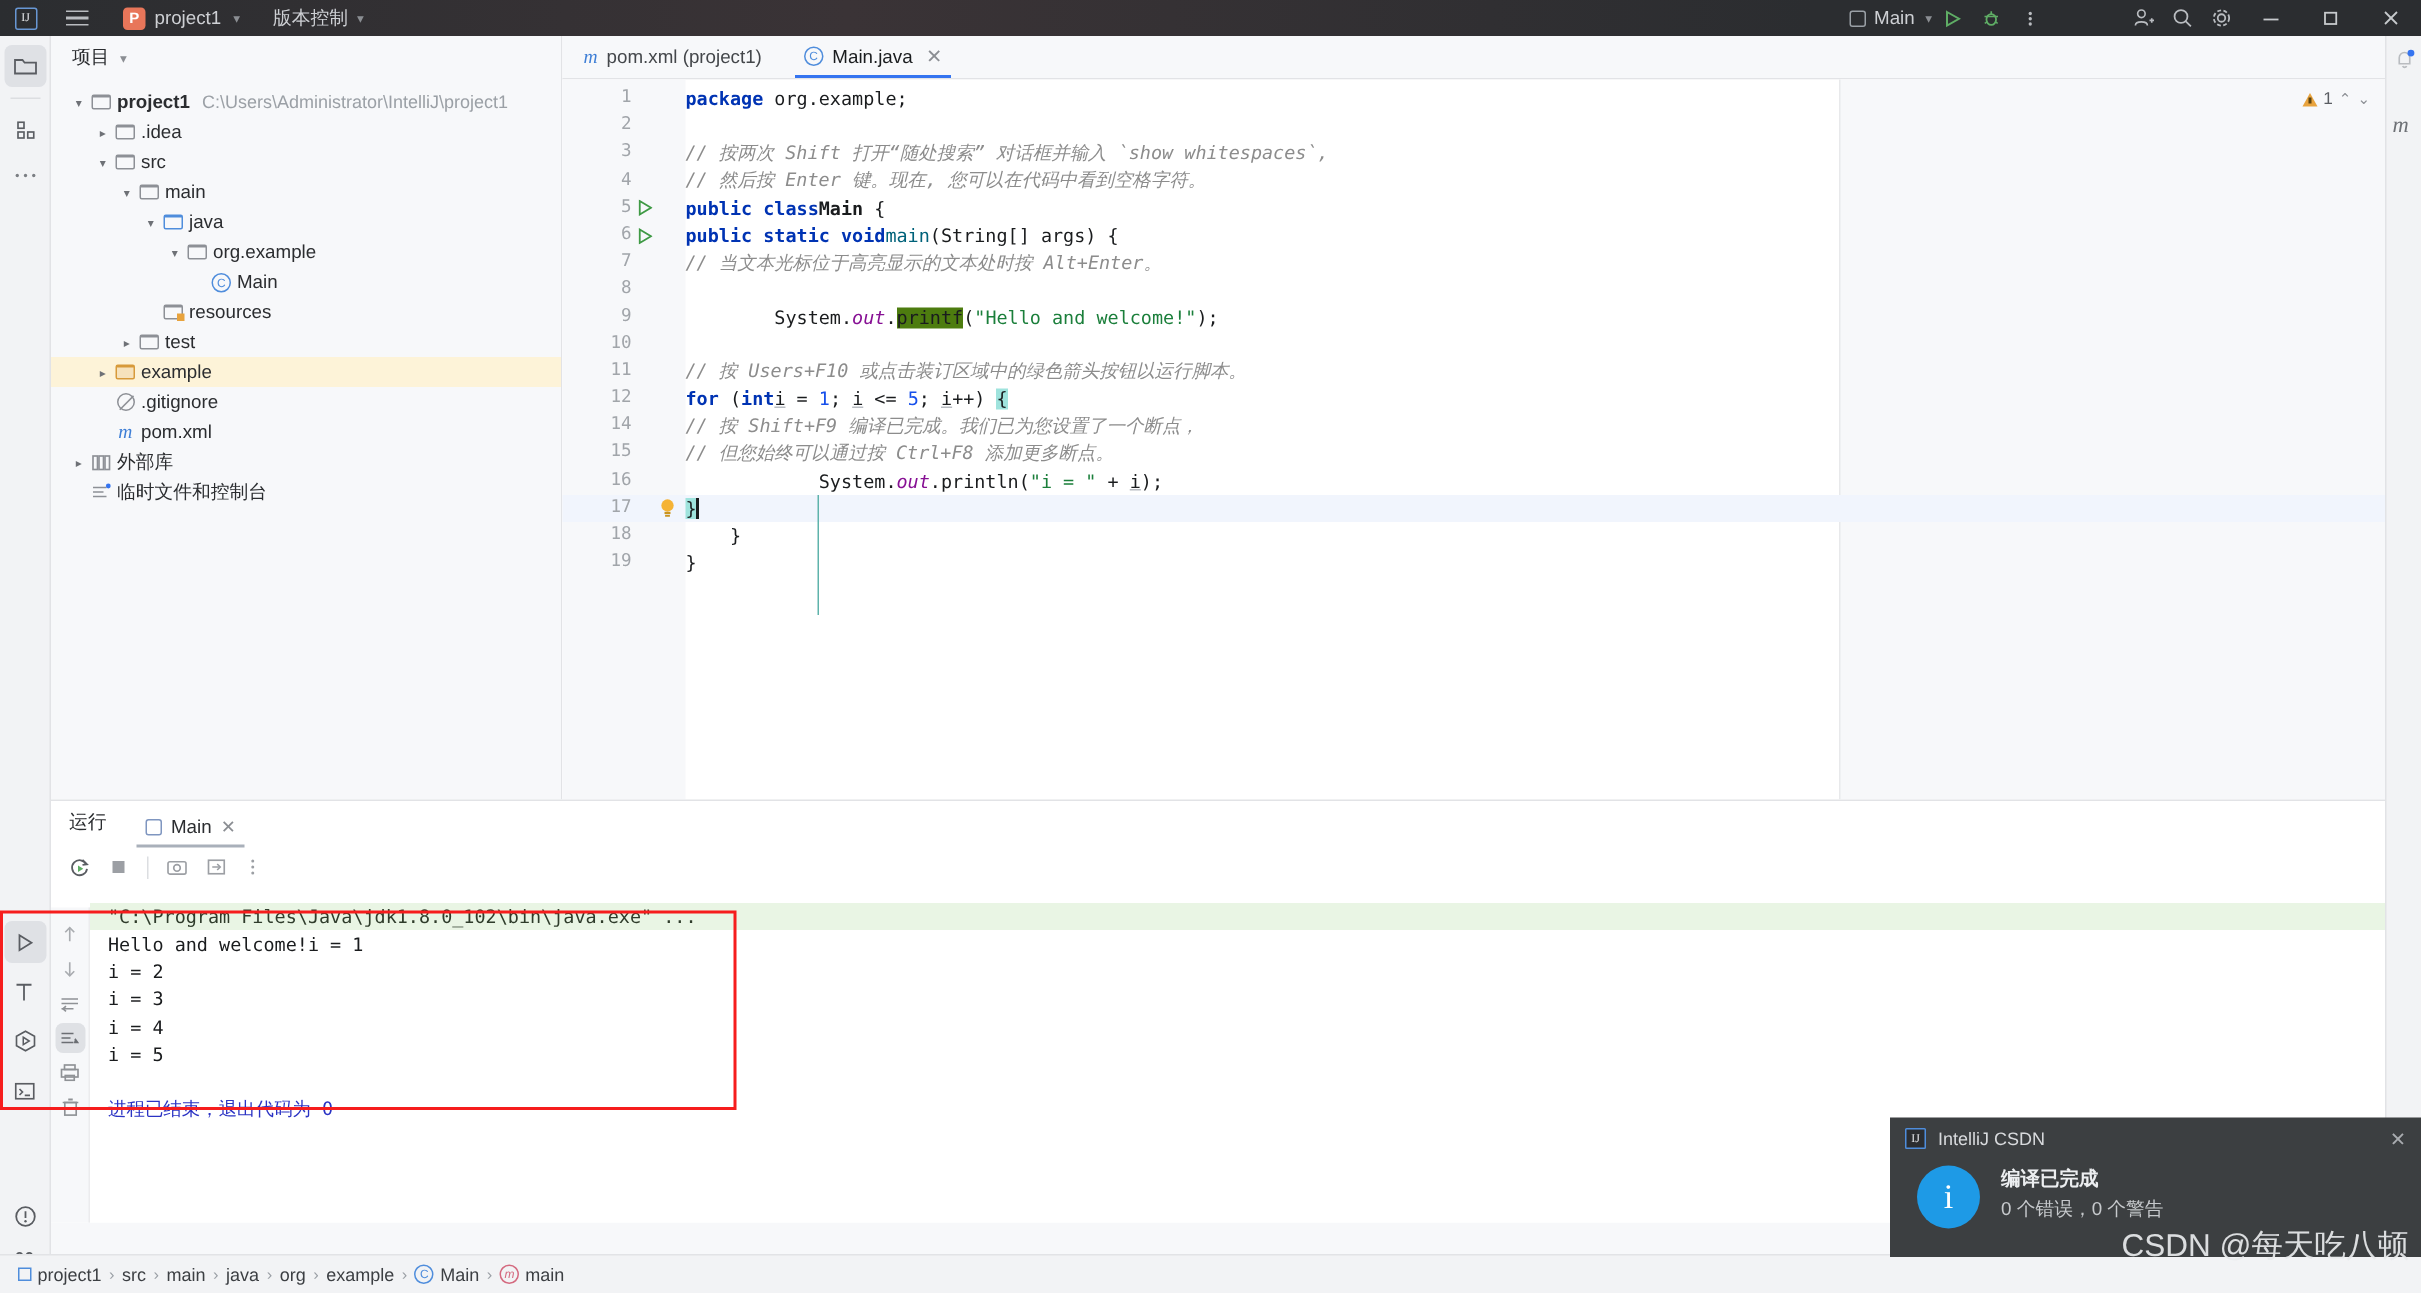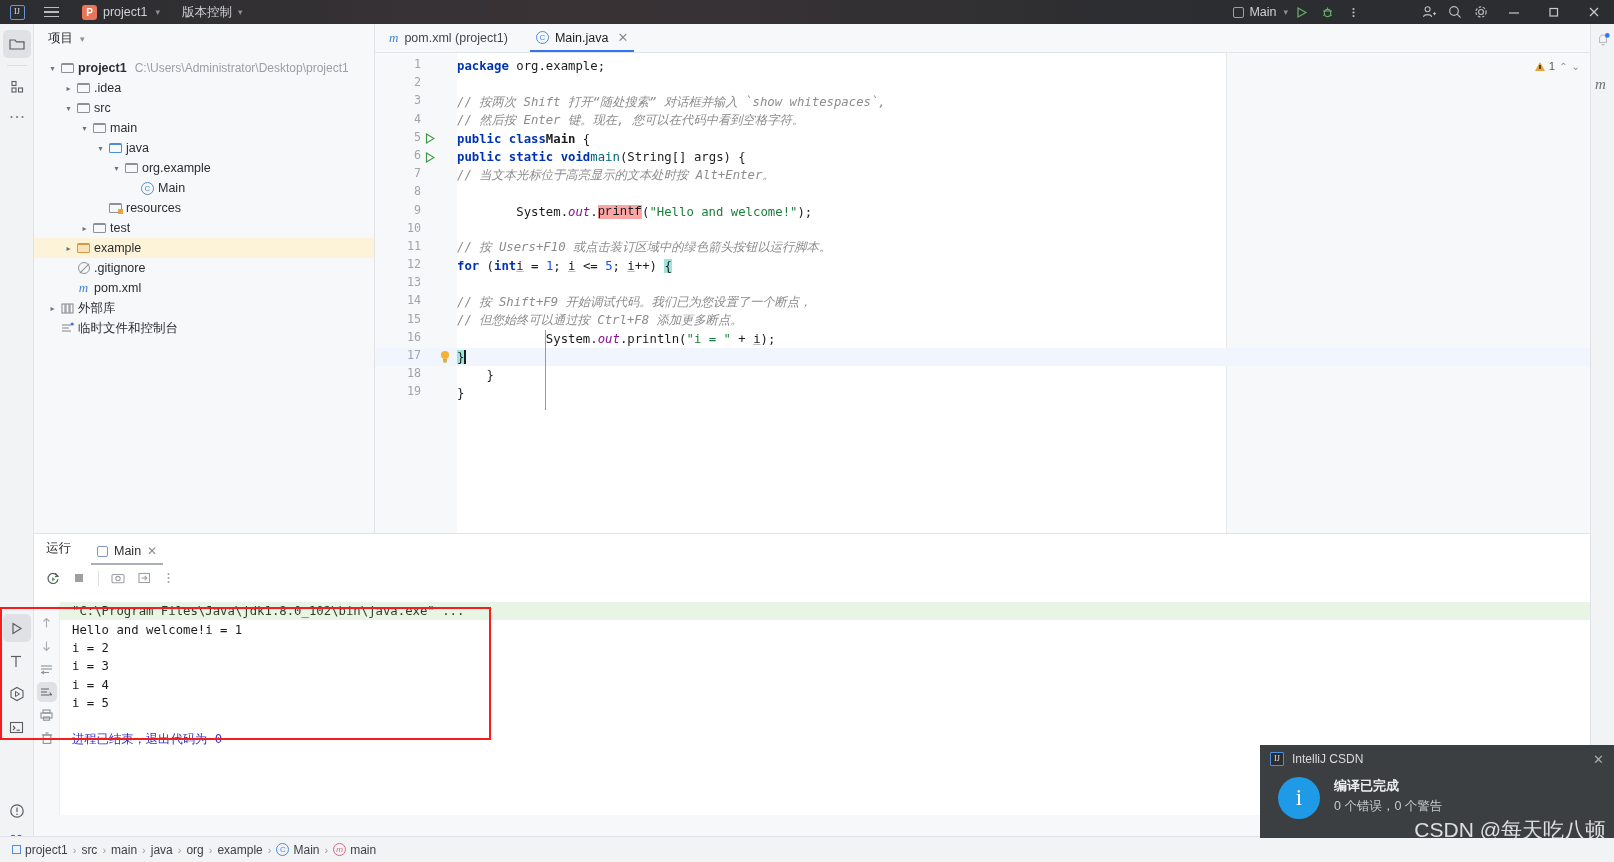--- a/index.html
+++ b/index.html
@@ -102,21 +102,21 @@
   .row { position:relative; height:18.2px; }
   .row.cur { background:#f1f5fd; }
   .codetext { position:absolute; left:82px; top:0; height:18.2px; display:flex; align-items:center;
               font-family:"DejaVu Sans Mono","Liberation Mono",monospace; font-size:12.3px; white-space:pre; color:#1a1c1e; }
   .kw { color:#0033b3; font-weight:600; }
   .cmt { color:#8c8c8c; font-style:italic; }
   .str { color:#1b7f3b; }
   .num { color:#1750eb; }
   .fld { color:#871094; font-style:italic; }
   .mth { color:#1a1c1e; }
-  .hl-y { background:#fca5a5;font-family:Liberation Mono, monospace; }
+  .hl-y { background:#4d7c0f; }
   .hl-c { background:#9fe3dd; }
   .var-u { text-decoration:underline; text-decoration-color:#b8bcc2; }
   .gutter-run { position:absolute; left:48px; width:14px; height:18.2px; display:flex;align-items:center;justify-content:center;}
   .bulb { position:absolute; left:62px; width:16px; height:18.2px; display:flex;align-items:center;justify-content:center;}
   .indent-guide { position:absolute; width:1px; background:#5fb3ab; }
   .caret { display:inline-block; width:1.4px; height:14px; background:#1a1c1e; vertical-align:middle; }
 
   .inspect-widget { display:flex; align-items:center; gap:4px; font-size:11.5px; color:#5a5d62; }
   .warn-tri { width:0;height:0;border-left:5.5px solid transparent;border-right:5.5px solid transparent;border-bottom:9.5px solid #e8a33d; position:relative;}
   .warn-tri::after{content:"";position:absolute;left:-1px;top:3.5px;width:2px;height:4px;background:#5c4410;}
@@ -330,21 +330,21 @@
       <span class="chev">▾</span>
     </div>
     <div class="tree" id="tree-root">
         <div class="node">
           <span style="display:inline-block;width:12px"></span>
           <span class="arr">▾</span>
           <span class="ico">
             <span class="fold" style="border-color:#8d9096"></span>
           </span>
           <span class="nm bold">project1</span>
-          <span class="sub">C:\Users\Administrator\Desktop\project1</span>
+          <span class="sub">C:\Users\Administrator\IntelliJ\project1</span>
         </div>
         <div class="node">
           <span style="display:inline-block;width:28px"></span>
           <span class="arr">▸</span>
           <span class="ico">
             <span class="fold"></span>
           </span>
           <span class="nm">.idea</span>
         </div>
         <div class="node">
@@ -535,26 +535,22 @@
           </div>
           <div class="row">
             <span class="lnum">11</span>
             <span class="codetext">        <span class="cmt">// 按 Users+F10 或点击装订区域中的绿色箭头按钮以运行脚本。</span></span>
           </div>
           <div class="row">
             <span class="lnum">12</span>
             <span class="codetext">        <span class="kw">for</span> (<span class="kw">int</span> <span class="var-u">i</span> = <span class="num">1</span>; <span class="var-u">i</span> &lt;= <span class="num">5</span>; <span class="var-u">i</span>++) <span class="hl-c">{</span></span>
           </div>
           <div class="row">
-            <span class="lnum">13</span>
-            <span class="codetext"></span>
-          </div>
-          <div class="row">
             <span class="lnum">14</span>
-            <span class="codetext">            <span class="cmt">// 按 Shift+F9 开始调试代码。我们已为您设置了一个断点，</span></span>
+            <span class="codetext">            <span class="cmt">// 按 Shift+F9 编译已完成。我们已为您设置了一个断点，</span></span>
           </div>
           <div class="row">
             <span class="lnum">15</span>
             <span class="codetext">            <span class="cmt">// 但您始终可以通过按 Ctrl+F8 添加更多断点。</span></span>
           </div>
           <div class="row">
             <span class="lnum">16</span>
             <span class="codetext">            System.<span class="fld">out</span>.println(<span class="str">"i = "</span> + <span class="var-u">i</span>);</span>
           </div>
           <div class="row cur">

